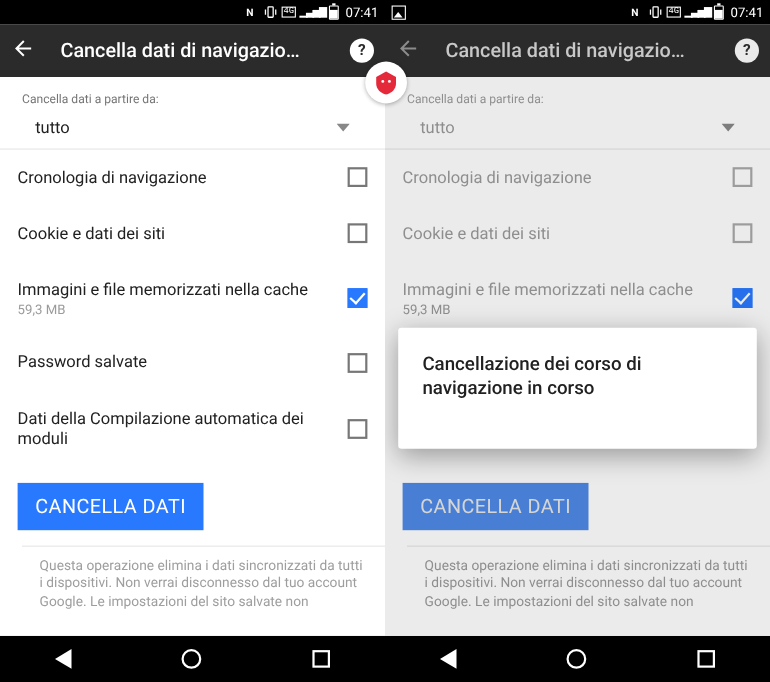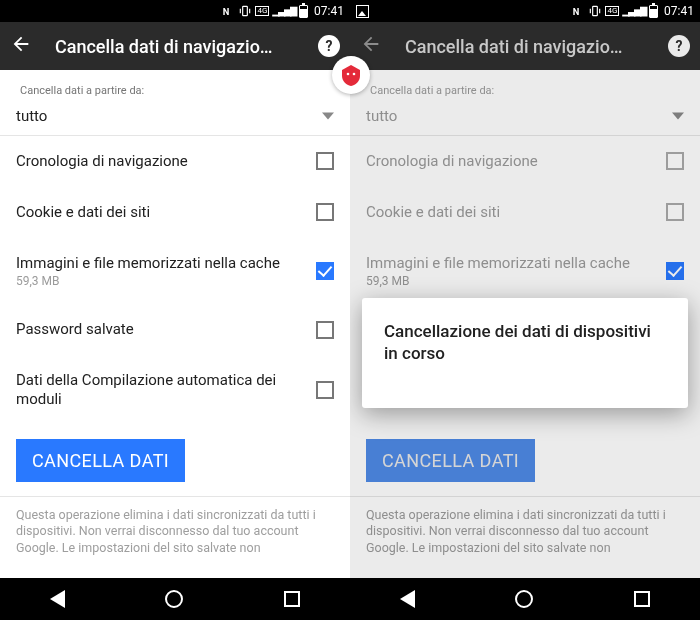--- a/index.html
+++ b/index.html
@@ -6,45 +6,45 @@
   body { width:700px; height:620px; display:flex; background:#ccc; position:relative; }
   .phone { width:350px; height:620px; display:flex; flex-direction:column; background:#fafafa; position:relative; }
   
   .status { height:22px; background:#000; color:#fff; display:flex; align-items:center; font-size:11px; padding:0 6px; }
   .status .left-ic { display:flex; gap:4px; }
   .status .spacer { flex:1; }
   .status .right { display:flex; gap:3px; align-items:center; }
   .status .ic { width:14px; height:14px; display:inline-flex; align-items:center; justify-content:center; }
   .status .time { margin-left:3px; font-size:12px; }
   .sig { font-weight:bold; font-size:9px; letter-spacing:-1px; }
-  .net { font-size:8px; border:1px solid #fff; padding:0 1px; line-height:8px; }
+  .net { font-size:8px; border:1px solid #fff; padding:0 1px; line-height:8px;font-family:Liberation Mono, monospace; }
   .batt { width:9px; height:13px; border:1px solid #fff; border-radius:1px; position:relative; }
   .batt::before { content:""; position:absolute; top:-3px; left:2px; width:3px; height:2px; background:#fff; }
   .batt::after { content:""; position:absolute; bottom:0; left:0; right:0; height:70%; background:#fff; }
   
   .appbar { height:48px; background:#2b2b2b; color:#fff; display:flex; align-items:center; padding:0 10px; gap:23px; }
   .appbar .title { flex:1; font-size:18px; font-weight:500; white-space:nowrap; overflow:hidden; text-overflow:ellipsis; }
   .appbar .help { width:22px; height:22px; border-radius:50%; background:#fff; color:#2b2b2b; display:flex; align-items:center; justify-content:center; font-weight:bold; font-size:14px; }
   .back svg { width:22px; height:22px; fill:#fff; }
   
   .content { flex:1; background:#fff; padding:0; overflow:hidden; position:relative; }
   .section-label { padding:14px 20px 4px; font-size:11px; color:#757575; }
-  .dropdown { padding:6px 16px 10px; display:flex; align-items:center; justify-content:space-between; border-bottom:1px solid #e5e5e5; }
+  .dropdown { padding:6px 32px 10px; display:flex; align-items:center; justify-content:space-between; border-bottom:1px solid #e5e5e5; }
   .dropdown .val { font-size:15px; color:#212121; }
   .dropdown svg { width:12px; height:12px; fill:#888; }
   .item { padding:16px 16px; display:flex; align-items:center; justify-content:space-between; gap:12px; }
   .item .txt { flex:1; }
   .item .lbl { font-size:15px; color:#212121; line-height:1.25; }
   .item .sub { font-size:12px; color:#9b9b9b; margin-top:2px; }
   .checkbox { width:18px; height:18px; border:2px solid #777; position:relative; flex-shrink:0; }
   .checkbox.checked { background:#2979ff; border-color:#2979ff; }
   .checkbox.checked::after { content:""; position:absolute; left:3px; top:-1px; width:6px; height:11px; border:solid #fff; border-width:0 2px 2px 0; transform:rotate(42deg); }
   .action-row { padding:14px 16px; }
   .btn-primary { background:#2979ff; color:#fff; font-size:18px; font-weight:400; letter-spacing:0.4px; padding:11px 16px; border:none; display:inline-block; }
-  .footer-note { padding:10px 16px 0; font-size:12.5px; line-height:1.35; color:#9e9e9e; border-top:1px solid #e5e5e5; }
+  .footer-note { padding:10px 16px 0; font-size:12.5px; line-height:1.35; color:#9e9e9e; border-top:1px solid #e5e5e5;margin-left:20px; }
   
   .navbar { height:42px; background:#000; display:flex; align-items:center; justify-content:space-around; }
   .nav-tri { width:0; height:0; border-top:9px solid transparent; border-bottom:9px solid transparent; border-right:15px solid #fff; }
   .nav-circ { width:18px; height:18px; border:2px solid #fff; border-radius:50%; }
   .nav-sq { width:16px; height:16px; border:2px solid #fff; }
   
   .phone.right .content, .phone.right .appbar, .phone.right .status { filter: none; }
   .phone.right .appbar { background:#2b2b2b; }
   .phone.right .appbar .back svg { fill:#8c8c8c; }
   .phone.right .appbar .title { color:#c8c8c8; }
@@ -232,21 +232,21 @@
         <div class="checkbox"></div>
       </div>
       <div class="action-row">
         <button class="btn-primary">CANCELLA DATI</button>
       </div>
       <div class="footer-note">Questa operazione elimina i dati sincronizzati da tutti i dispositivi. Non verrai disconnesso dal tuo account Google. Le impostazioni del sito salvate non</div>
     </div>
     <div class="dim-overlay"></div>
 
     <div class="modal">
-      <div class="m-title">Cancellazione dei dati di dispositivi in corso</div>
+      <div class="m-title">Cancellazione dei corso di navigazione in corso</div>
     </div>
   </div>
 
   <div class="navbar">
     <div class="nav-tri"></div>
     <div class="nav-circ"></div>
     <div class="nav-sq"></div>
   </div>
 </div>
 

